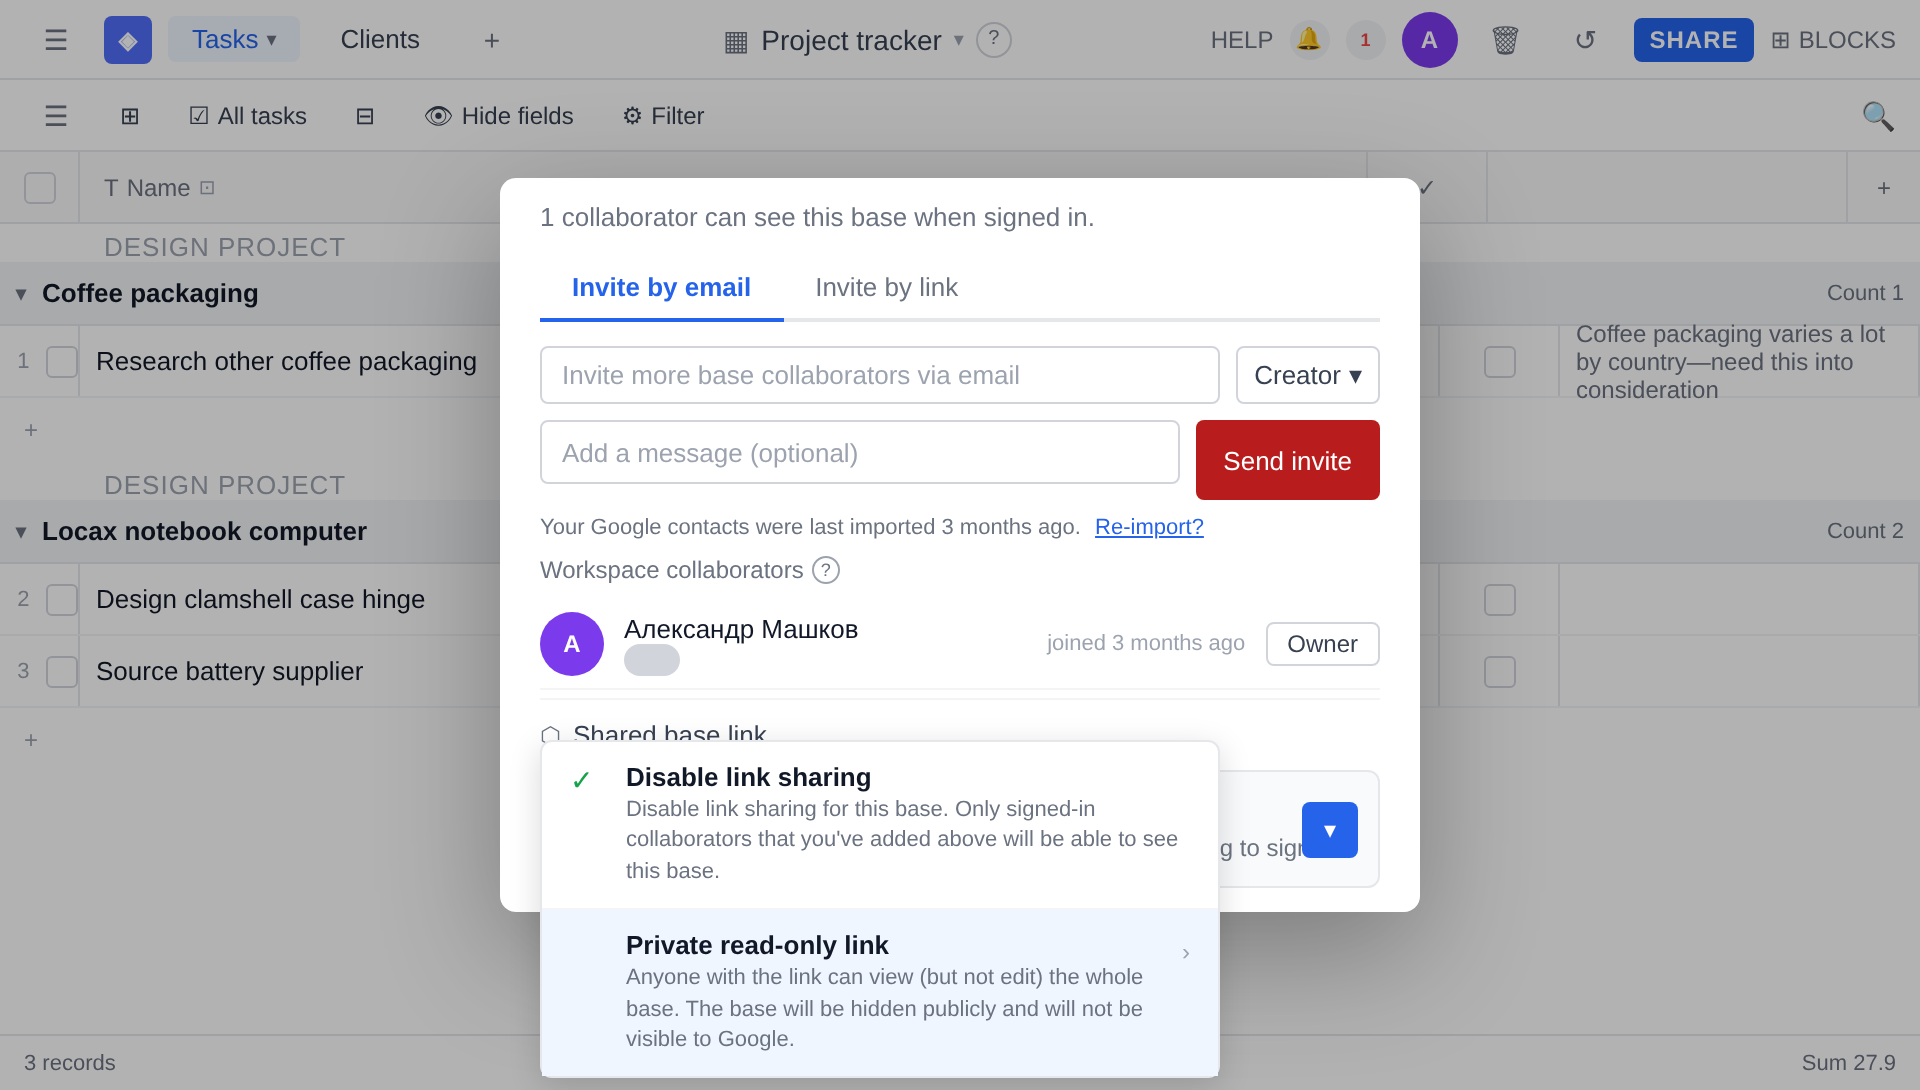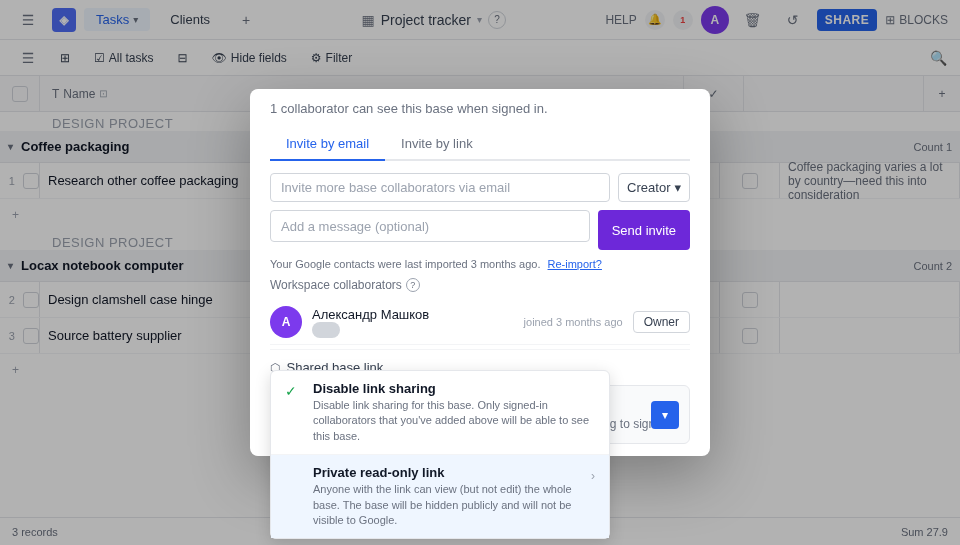--- a/index.html
+++ b/index.html
@@ -59,30 +59,30 @@
     .modal { background: #fff; border-radius: 8px; width: 460px; max-height: 500px; box-shadow: 0 20px 60px rgba(0,0,0,0.3); overflow: hidden; position: relative; }
     .modal-header { display: flex; align-items: center; justify-content: space-between; padding: 16px 20px 12px; border-bottom: 1px solid #e5e7eb; }
     .modal-title { font-size: 16px; font-weight: 600; color: #111827; }
     .modal-close { width: 24px; height: 24px; border-radius: 50%; display: flex; align-items: center; justify-content: center; cursor: pointer; color: #6b7280; font-size: 16px; }
     .modal-body { padding: 12px 20px; }
     .collab-info { font-size: 13px; color: #6b7280; margin-bottom: 12px; }
 
     
     .modal-tabs { display: flex; border-bottom: 2px solid #e5e7eb; margin-bottom: 12px; }
     .modal-tab { padding: 8px 16px; font-size: 13px; color: #6b7280; cursor: pointer; border-bottom: 2px solid transparent; margin-bottom: -2px; }
-    .modal-tab.active { color: #2563eb; border-bottom-color: #2563eb; font-weight: 400; }
+    .modal-tab.active { color: #2563eb; border-bottom-color: #2563eb; font-weight: 700; }
 
     
     .invite-row { display: flex; gap: 8px; margin-bottom: 8px; }
     .email-input { flex: 1; border: 1px solid #d1d5db; border-radius: 4px; padding: 6px 10px; font-size: 13px; color: #374151; }
     .role-select { border: 1px solid #d1d5db; border-radius: 4px; padding: 6px 8px; font-size: 13px; color: #374151; display: flex; align-items: center; gap: 4px; background: #fff; cursor: pointer; }
     .message-input { width: 100%; border: 1px solid #d1d5db; border-radius: 4px; padding: 6px 10px; font-size: 13px; color: #9ca3af; margin-bottom: 8px; height: 32px; display: flex; align-items: center; }
     .google-import-text { font-size: 11px; color: #6b7280; }
     .send-btn { background: #2563eb; color: white; font-size: 13px; padding: 6px 14px; border-radius: 4px; cursor: pointer; border: none; }
-    .send-disabled { background: #6d28d9; }
+    .send-disabled { background: #b91c1c; }
 
     
     .ws-section { margin-top: 8px; }
     .ws-label { font-size: 12px; color: #6b7280; margin-bottom: 8px; display: flex; align-items: center; gap: 4px; }
     .ws-help { width: 14px; height: 14px; border-radius: 50%; border: 1px solid #9ca3af; display: flex; align-items: center; justify-content: center; font-size: 9px; color: #6b7280; cursor: pointer; }
     .collab-row { display: flex; align-items: center; gap: 10px; padding: 6px 0; border-bottom: 1px solid #f3f4f6; }
     .collab-avatar { width: 32px; height: 32px; border-radius: 50%; background: #7c3aed; display: flex; align-items: center; justify-content: center; color: white; font-size: 12px; font-weight: bold; flex-shrink: 0; }
     .collab-name { font-size: 13px; color: #111827; font-weight: 500; flex: 1; }
     .collab-joined { font-size: 11px; color: #9ca3af; }
     .owner-badge { border: 1px solid #d1d5db; border-radius: 4px; padding: 3px 10px; font-size: 12px; color: #374151; cursor: pointer; }

